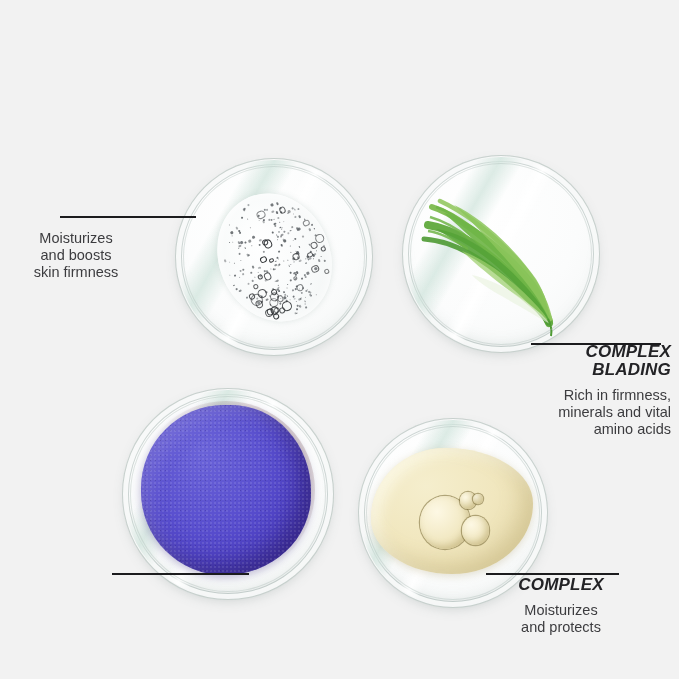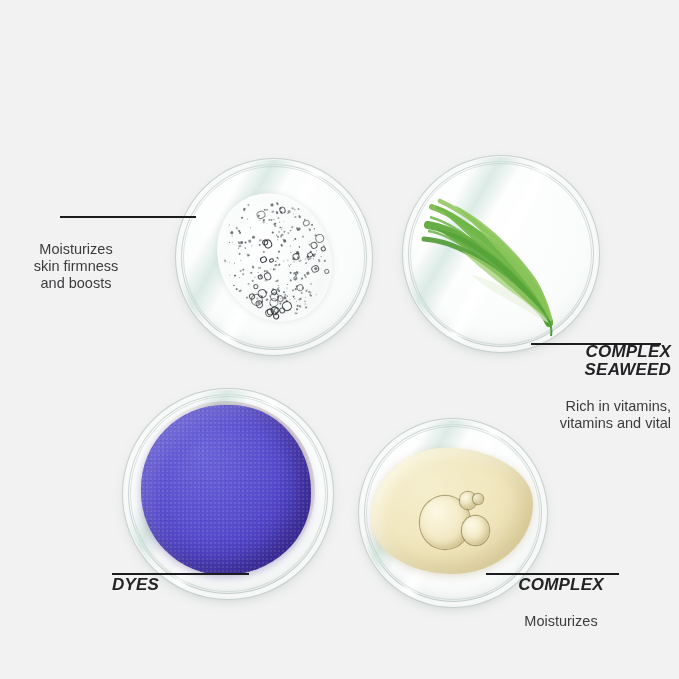--- a/index.html
+++ b/index.html
@@ -126,21 +126,21 @@
   #leader-dyes{left:112px;top:573px;width:137px;}
   #leader-squalane{left:486px;top:573px;width:133px;}
 
   
   .callout{position:absolute;color:#2d2d30;}
   .callout .title{
     font-size:17px;font-weight:bold;font-style:italic;
     line-height:18px;letter-spacing:.2px;color:#232326;
   }
   .callout .desc{
-    font-size:14.5px;line-height:17px;color:#3c3c3f;margin-top:19px;
+    font-size:14.5px;line-height:17px;color:#3c3c3f;margin-top:8px;
   }
 
   #callout-hydra{left:0px;top:222px;width:152px;text-align:center;}
   #callout-seaweed{left:505px;top:343px;width:166px;text-align:right;padding-right:8px;}
   #callout-dyes{left:112px;top:576px;width:120px;text-align:left;}
   #callout-squalane{left:478px;top:576px;width:166px;text-align:center;}
 </style>
 </head>
 <body>
 
@@ -464,44 +464,41 @@
   </div>
 
   <div class="leader" id="leader-hydra"></div>
   <div class="leader" id="leader-seaweed"></div>
   <div class="leader" id="leader-dyes"></div>
   <div class="leader" id="leader-squalane"></div>
 
   <div class="callout" id="callout-hydra">
     <div class="desc">
       <div>Moisturizes</div>
+      <div>and boosts</div>
       <div>skin firmness</div>
-      <div>and boosts</div>
     </div>
   </div>
 
   <div class="callout" id="callout-seaweed">
     <div class="title">
       <div>COMPLEX</div>
-      <div>SEAWEED</div>
+      <div>BLADING</div>
     </div>
     <div class="desc">
-      <div>Rich in vitamins,</div>
-      <div>vitamins and vital</div>
+      <div>Rich in firmness,</div>
+      <div>minerals and vital</div>
+      <div>amino acids</div>
     </div>
   </div>
 
-  <div class="callout" id="callout-dyes">
-    <div class="title">
-      <div>DYES</div>
-    </div>
-  </div>
 
   <div class="callout" id="callout-squalane">
     <div class="title">
       <div>COMPLEX</div>
     </div>
     <div class="desc">
       <div>Moisturizes</div>
+      <div>and protects</div>
     </div>
   </div>
 
 </div>
 
 </body></html>

